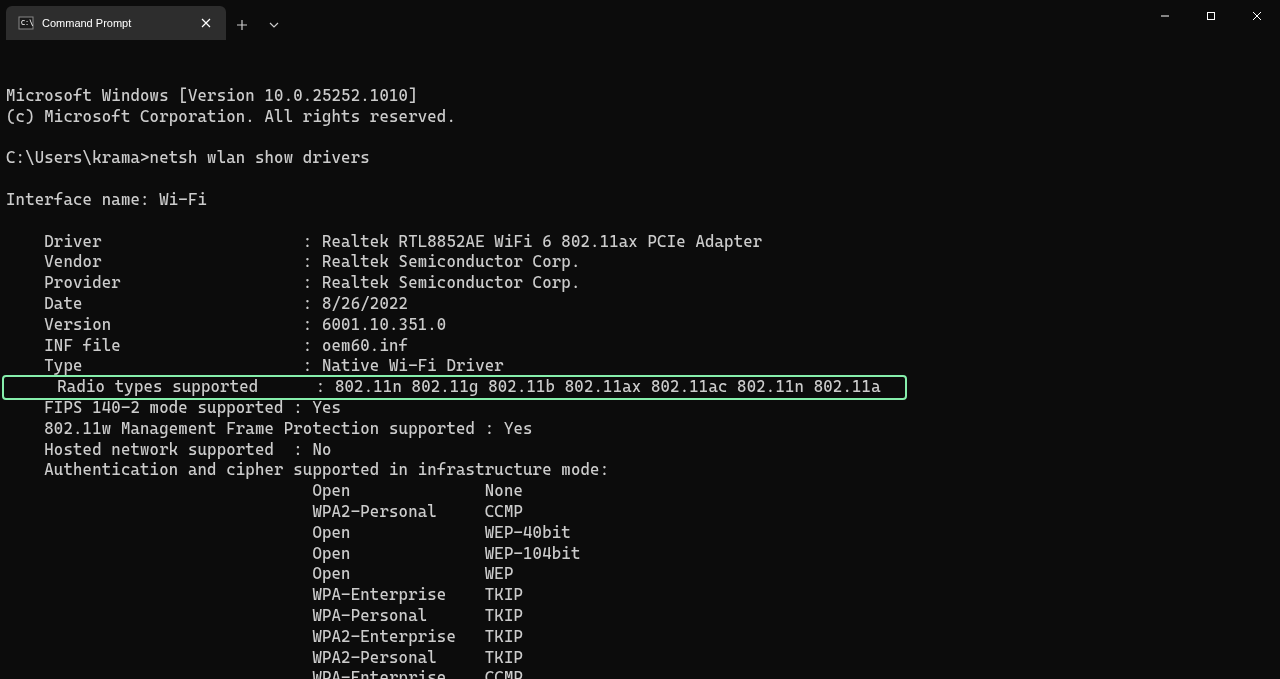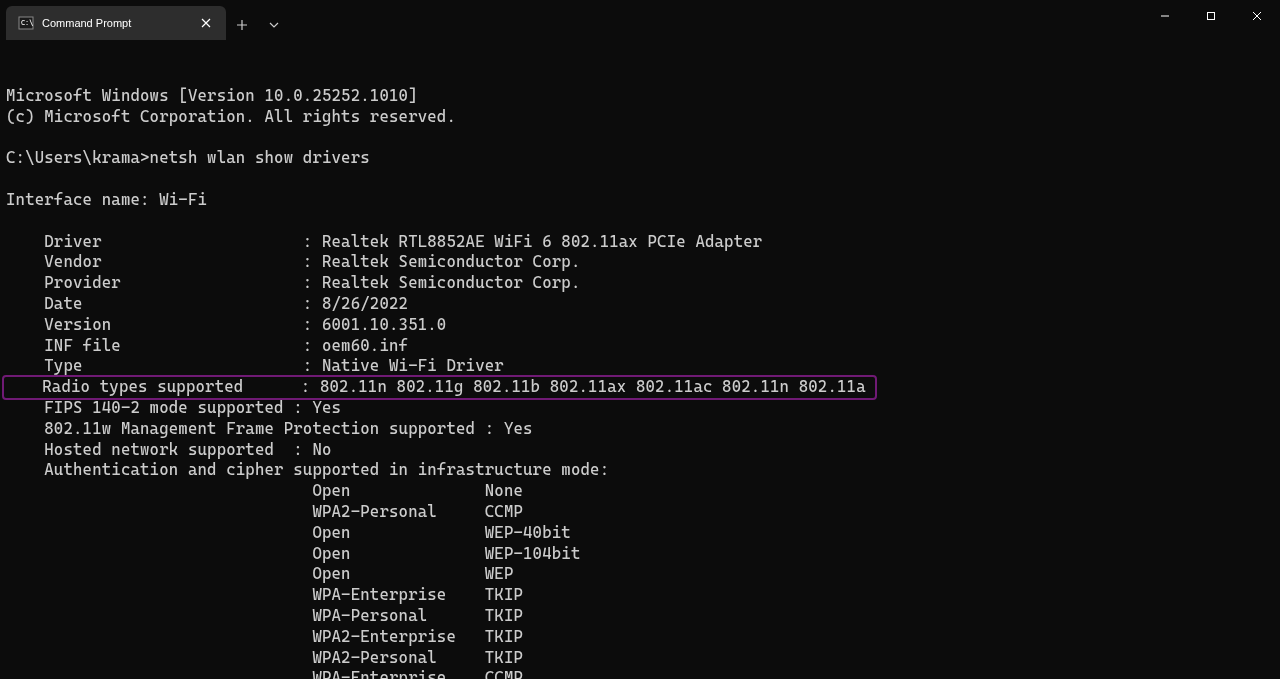--- a/index.html
+++ b/index.html
@@ -83,24 +83,24 @@
     cursor: pointer;
   }
   .terminal {
     padding: 6px 6px;
     white-space: pre;
     line-height: 20.8px;
     letter-spacing: 0.2px;
     margin-top: 40px;
   }
   .highlight-box {
-    border: 2px solid #701a75;
+    border: 2px solid #86efac;
     border-radius: 4px;
     display: inline-block;
-    padding: 0 0;
+    padding: 0 15px;
     margin: -2px -4px;
   }
 </style>
 </head>
 <body>
 
 <div class="titlebar">
   <div class="tabs-area">
     <div class="tab">
       <span class="tab-icon">

